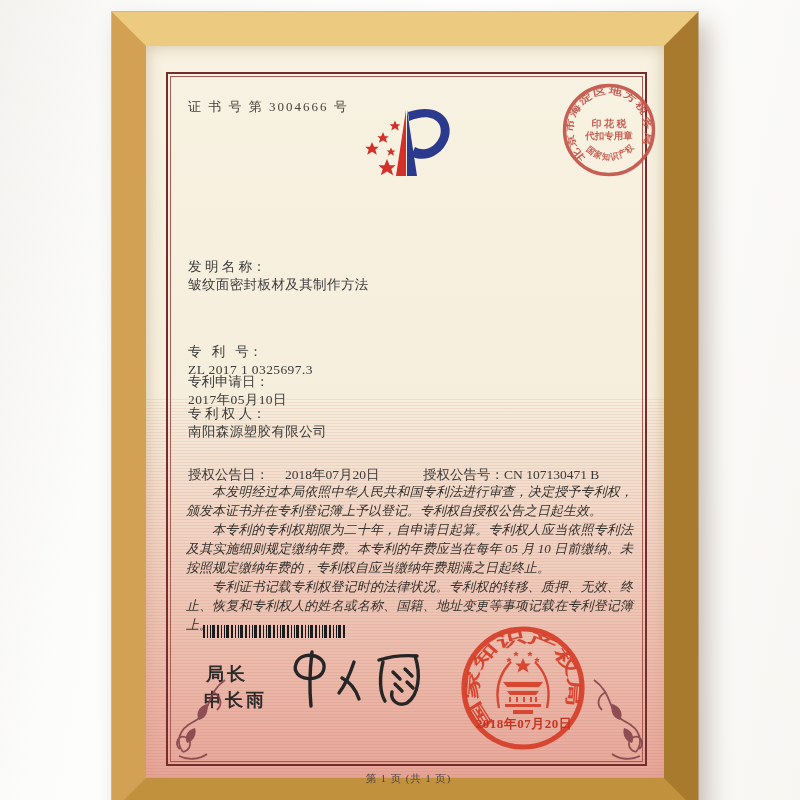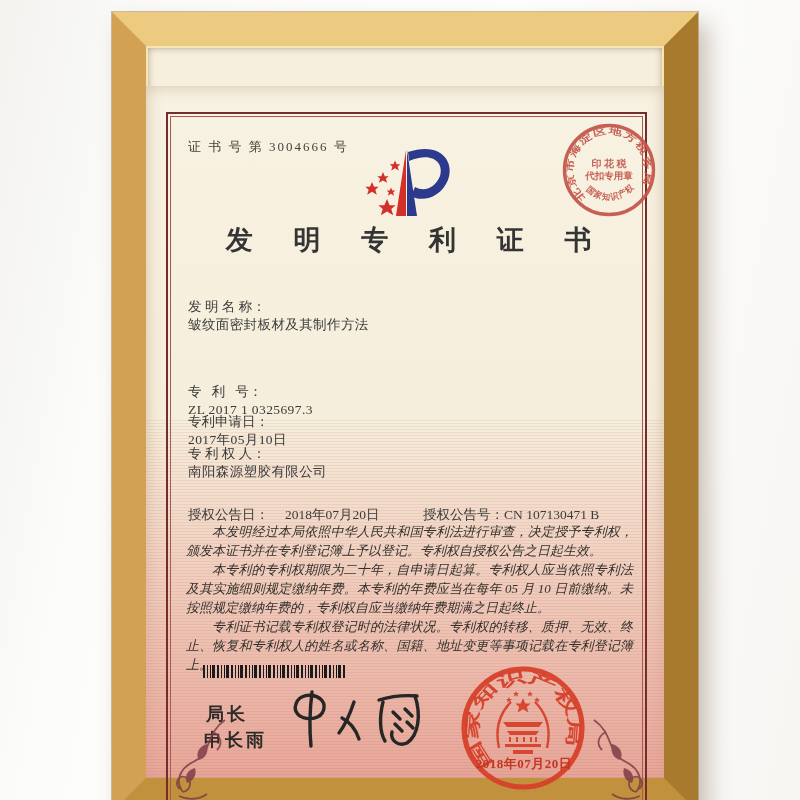--- a/index.html
+++ b/index.html
@@ -17,21 +17,20 @@
     border-top-color:#ecca80;border-left-color:#d2a153;
     border-right-color:#a87a2e;border-bottom-color:#c2913e;
     box-shadow:0 0 0 1px rgba(150,110,50,.45), 10px 12px 22px rgba(90,60,25,.30),
                inset 0 0 0 2px rgba(252,236,180,.85), inset 0 0 9px rgba(70,40,10,.6);
     background:#f6efdd;
   }
   .paper{
     position:absolute;inset:0;
     background:linear-gradient(180deg,#f8f2e2 0%,#f6eedc 50%,#f3e7d1 100%);
     box-shadow:inset 0 0 16px rgba(125,78,30,.30);
-    margin-top:40px;
   }
   .pink{
     position:absolute;left:0;right:0;top:48%;bottom:0;pointer-events:none;
     background:linear-gradient(180deg,rgba(238,186,174,0) 0%,rgba(236,176,164,.38) 34%,rgba(229,152,140,.82) 100%);
   }
   .pink::after{
     content:"";position:absolute;inset:0;opacity:.75;
     background:repeating-linear-gradient(0deg,rgba(165,72,62,.13) 0 1px,rgba(0,0,0,0) 1px 3px);
   }
   .redline{position:absolute;left:20px;top:26px;width:481px;height:694px;border:2px solid #742c2c;box-sizing:border-box;}
@@ -120,21 +119,20 @@
           <text class="seal-text" font-size="8.6" fill="#c4554a" letter-spacing="1">
             <textPath href="#taxTop" startOffset="0" textLength="160" lengthAdjust="spacingAndGlyphs">北京市海淀区地方税务局</textPath>
           </text>
           <text class="seal-text" font-size="8.6" fill="#c4554a" letter-spacing="1">
             <textPath href="#taxBot" startOffset="0" textLength="64" lengthAdjust="spacingAndGlyphs">国家知识产权局</textPath>
           </text>
           <text x="48" y="45" text-anchor="middle" class="seal-text" font-size="10" fill="#c4554a">印 花 税</text>
           <text x="48" y="57" text-anchor="middle" class="seal-text" font-size="9.5" fill="#c4554a">代扣专用章</text>
         </svg>
 
-        <div class="abs title">发 明 专 利 证 书</div>
 
         <div class="abs row" style="top:184px">
           <span class="lab">发 明 名 称：</span><span class="val">皱纹面密封板材及其制作方法</span>
         </div>
         <div class="abs row" style="top:269px">
           <span class="lab">专   利   号：</span><span class="val">ZL 2017 1 0325697.3</span>
         </div>
         <div class="abs row" style="top:299px">
           <span class="lab">专利申请日：</span><span class="val">2017年05月10日</span>
         </div>

